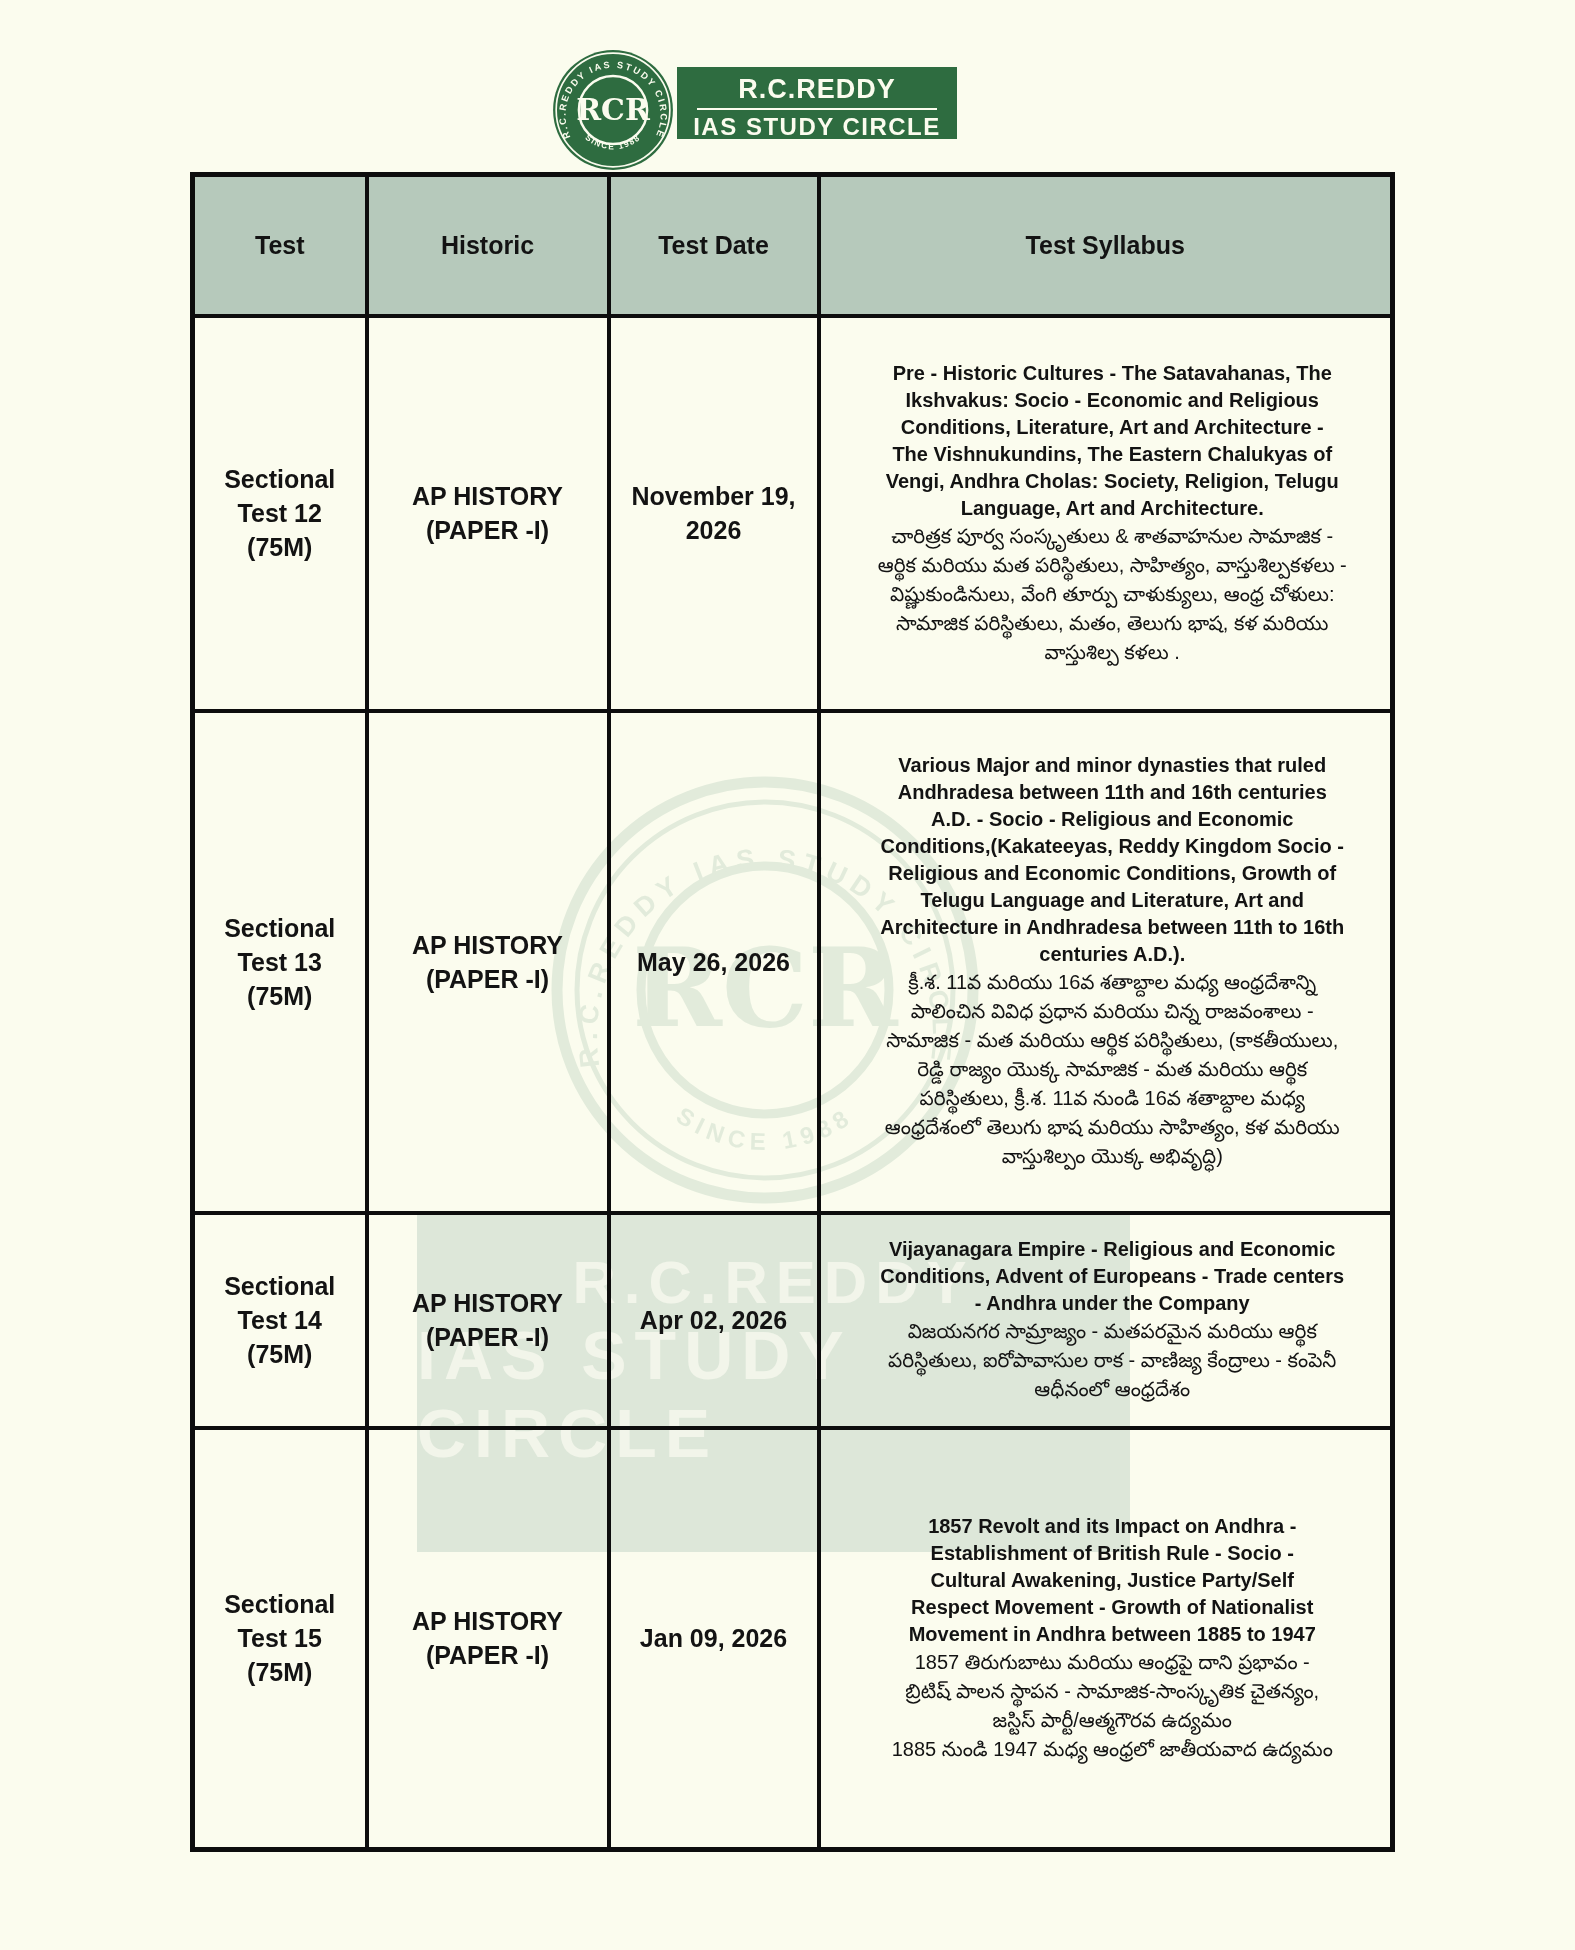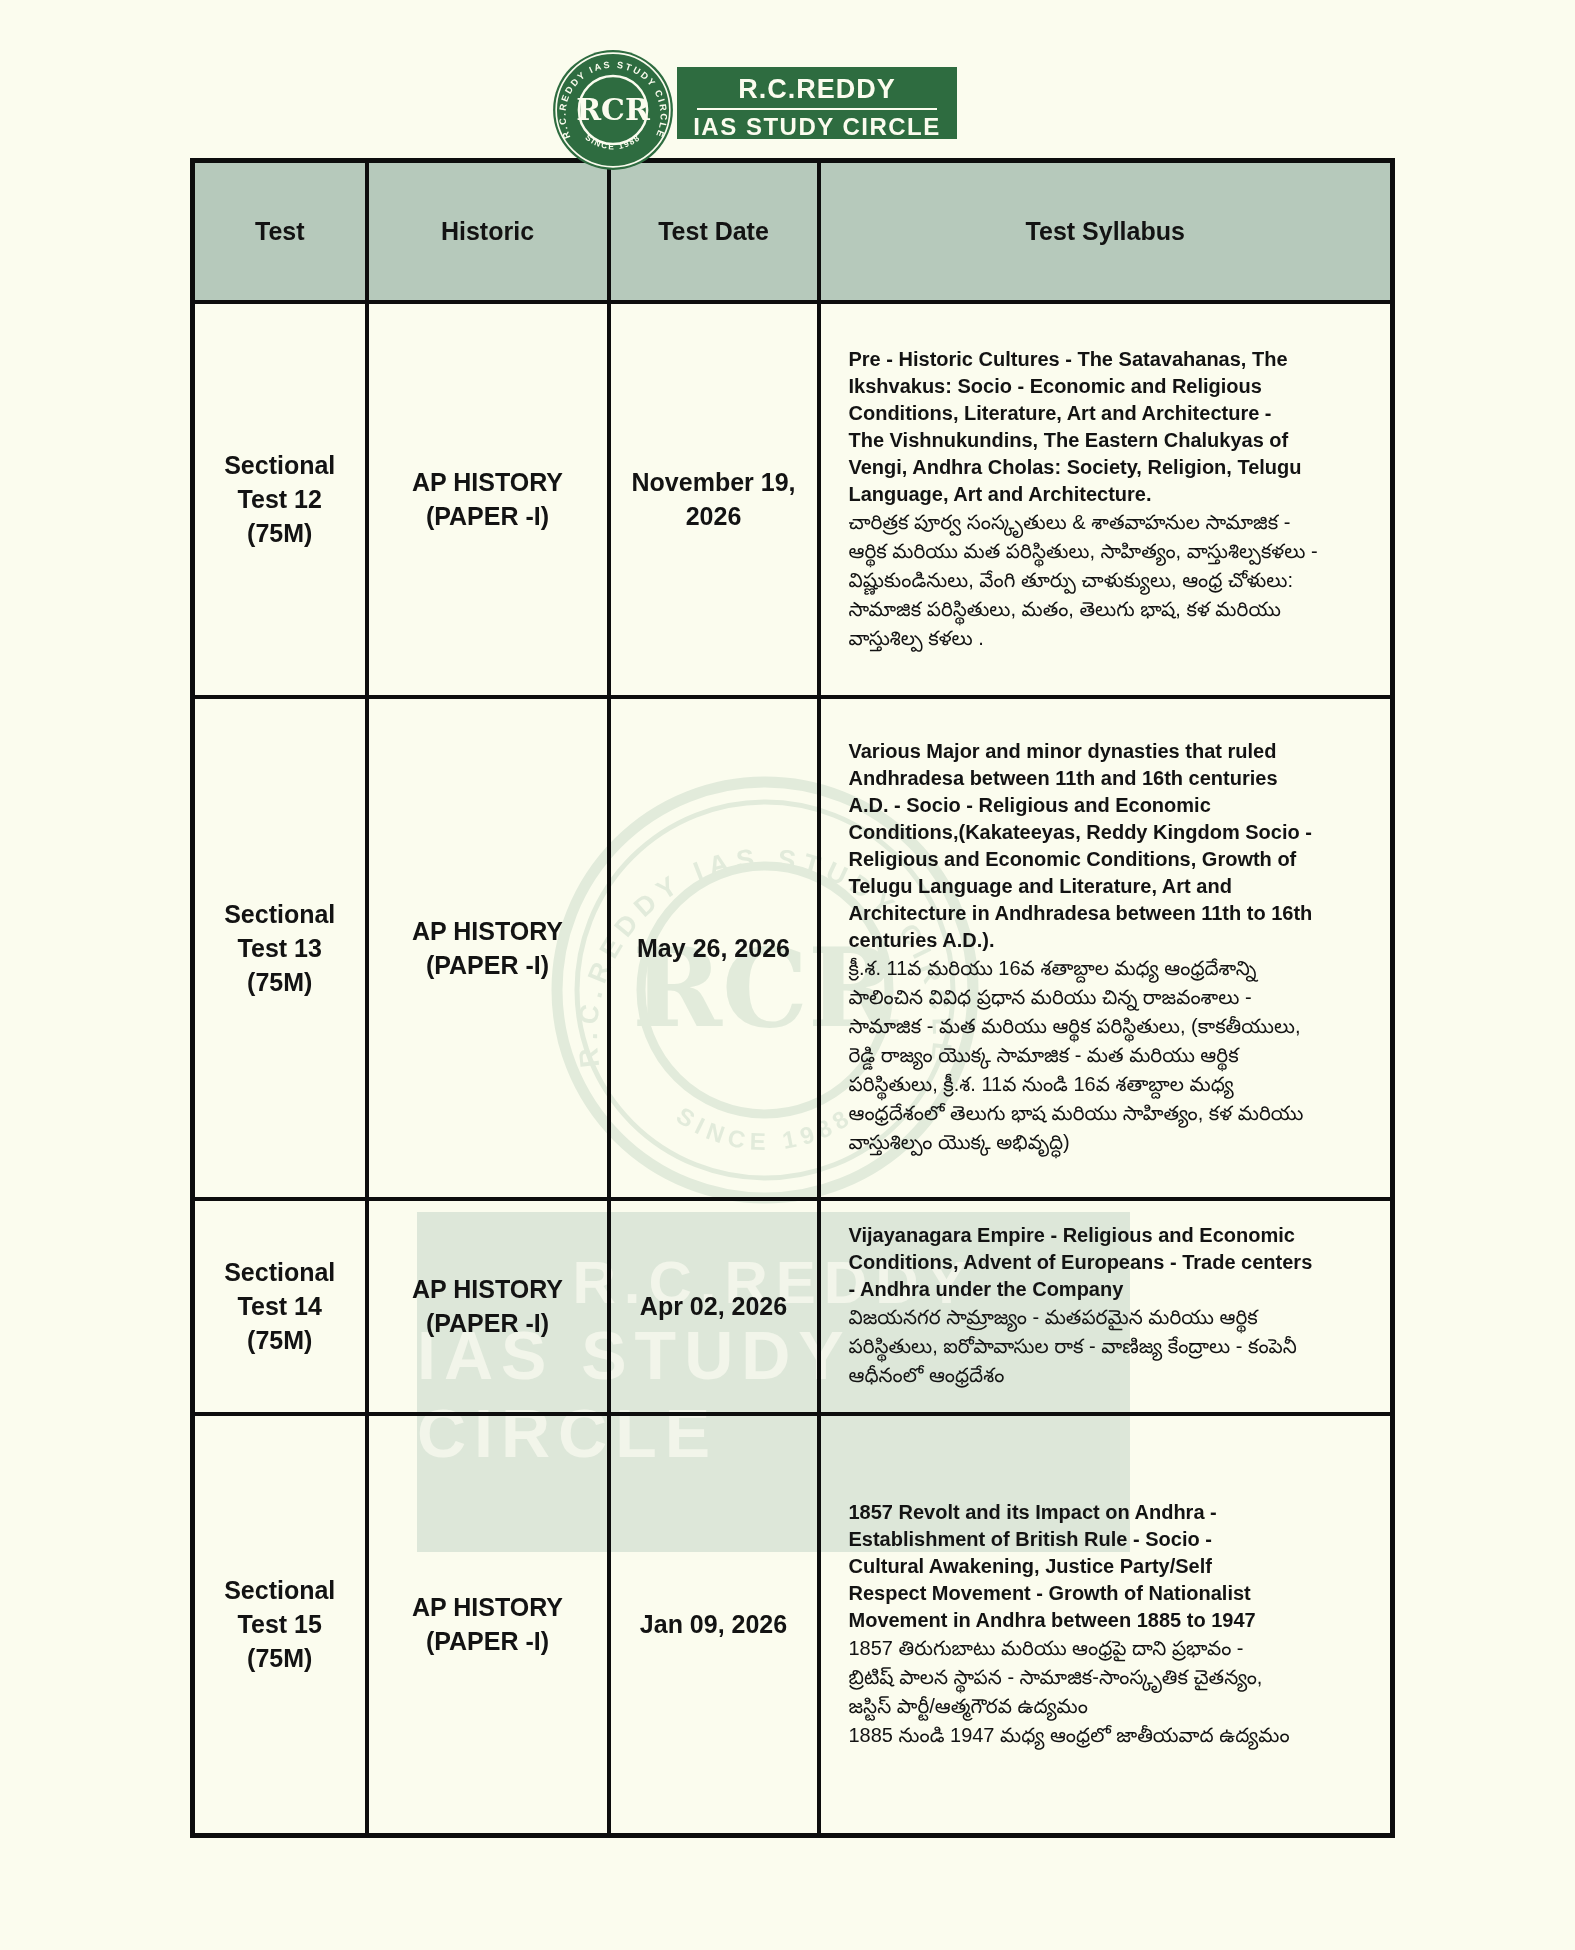--- a/index.html
+++ b/index.html
@@ -38,21 +38,21 @@
   }
   .wm-rect-line1{
     color:#f2f5ea;font-weight:bold;font-size:60px;letter-spacing:8px;line-height:1.1;
   }
   .wm-rect-line2{
     color:#f2f5ea;font-weight:bold;font-size:68px;letter-spacing:8px;line-height:1.15;
   }
 
   
   table.schedule{
-    position:absolute;left:190px;top:158px;width:1200px;z-index:1;
+    position:absolute;left:190px;top:172px;width:1200px;z-index:1;
     border-collapse:collapse;table-layout:fixed;
     border:5px solid #0d0d0d;
   }
   table.schedule th, table.schedule td{
     border:4px solid #0d0d0d;
     vertical-align:middle;
     box-sizing:border-box;
     background:transparent;
   }
   table.schedule th{
@@ -62,21 +62,21 @@
   }
   tr.r1{height:395px;}
   tr.r2{height:502px;}
   tr.r3{height:215px;}
   tr.r4{height:422px;}
   td.c-test, td.c-subj, td.c-date{
     text-align:center;font-weight:bold;font-size:25px;line-height:34px;
     white-space:pre-line;
   }
   td.c-syl{
-    text-align:left;padding:14px 14px 14px 28px;
+    text-align:center;padding:14px 14px 14px 28px;
   }
   .syl-en{
     font-weight:bold;font-size:20px;line-height:27px;white-space:pre-line;
   }
   .syl-te{
     font-weight:normal;font-size:20px;line-height:29px;white-space:pre-line;
   }
 </style>
 </head>
 <body>

